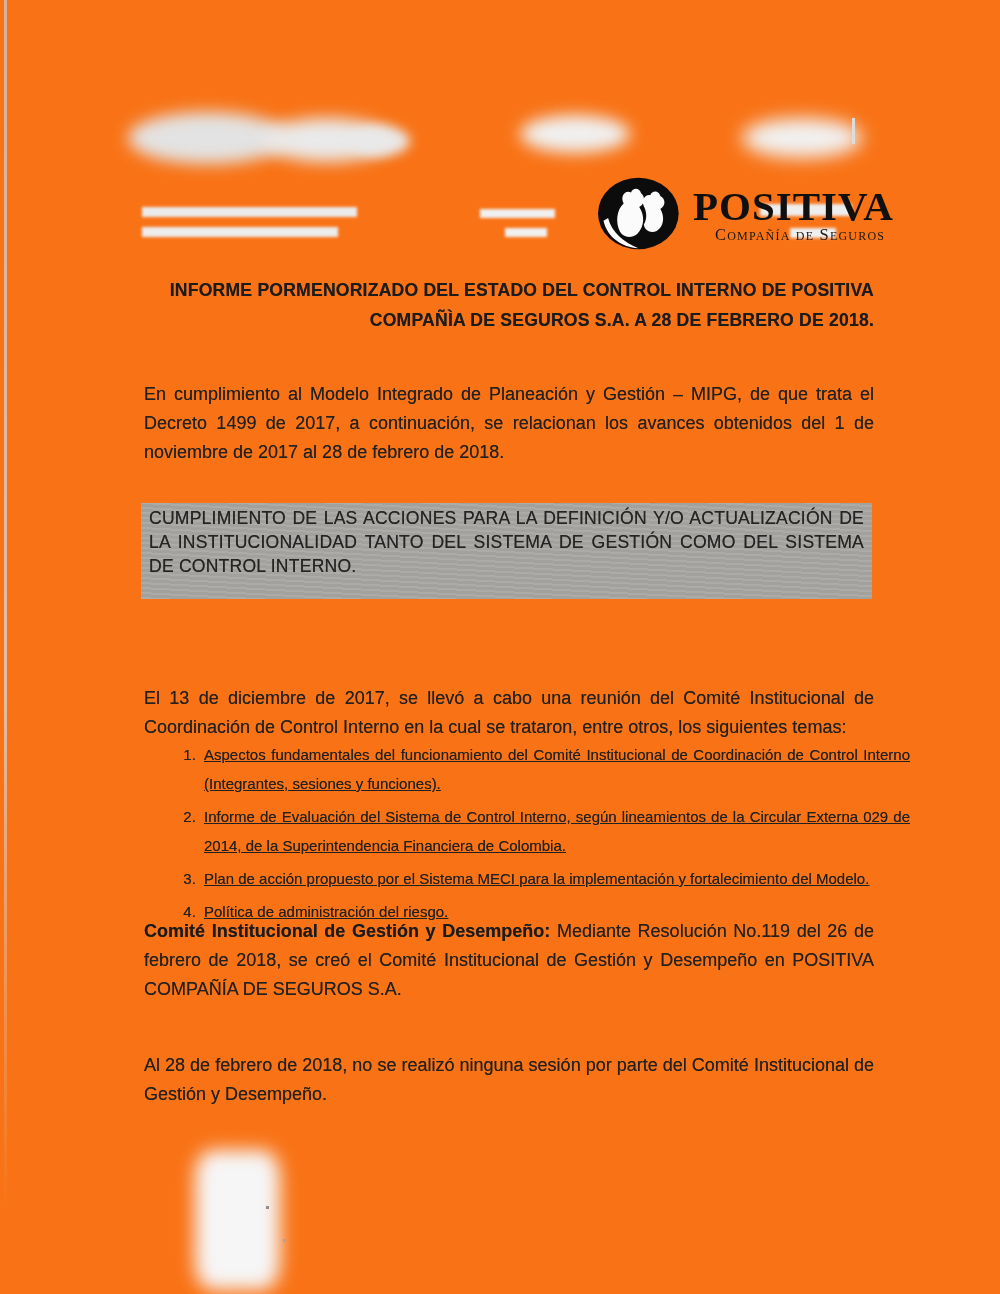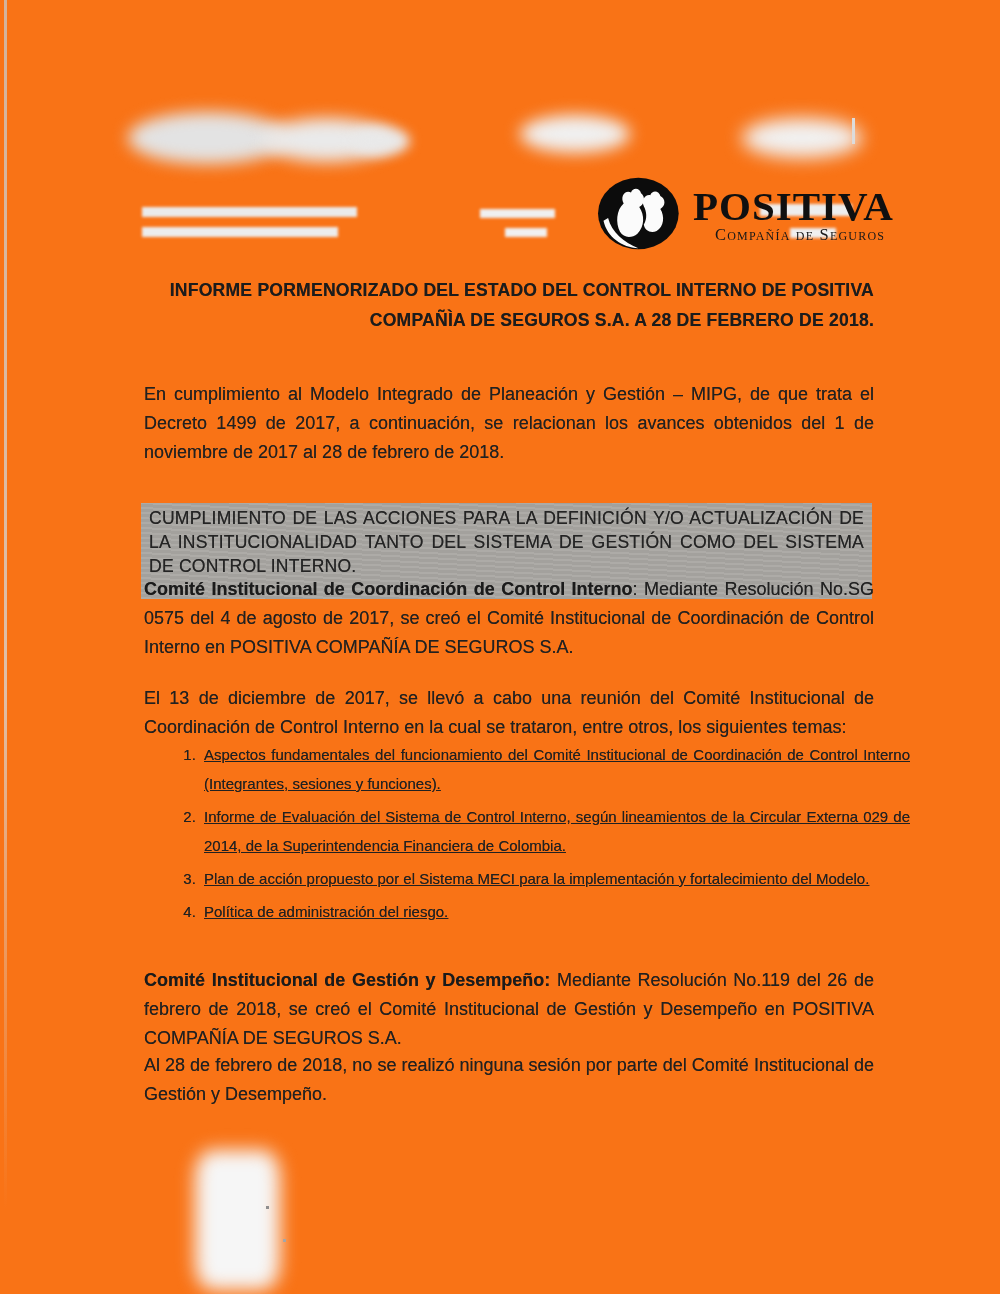--- a/index.html
+++ b/index.html
@@ -64,21 +64,21 @@
     font-size:17.6px; line-height:24.2px; text-align:justify;
     color:#242424; letter-spacing:.2px;margin-top:16px;
   }
   .p-c1      { top:575px; }
   .p-meeting { top:684px; }
   .topics {
     top:740px; left:144px; width:710px; margin:0; padding:0 0 0 56px;
     font-size:15px; line-height:29px;text-decoration:underline;
   }
   .topics li { text-align:justify; margin-bottom:4px; padding-left:4px; }
-  .p-c2      { top:966px; }
+  .p-c2      { top:917px; }
   .p-closing { top:1051px; }
   b.lead { font-weight:700; color:#1b1b1b; }
 </style>
 </head>
 <body>
 
 <div class="page">
 
   <div class="edge-line"></div>
   <div class="smudge sA"></div>
@@ -109,21 +109,20 @@
       <div class="logo-sub">Compañía de Seguros</div>
     </div>
   </div>
 
   <div class="blk title soft">INFORME PORMENORIZADO DEL ESTADO DEL CONTROL INTERNO DE POSITIVA COMPAÑÌA DE SEGUROS S.A. A 28 DE FEBRERO DE 2018.</div>
 
   <div class="blk para p-intro soft">En cumplimiento al Modelo Integrado de Planeación y Gestión – MIPG, de que trata el Decreto 1499 de 2017, a continuación, se relacionan los avances obtenidos del 1 de noviembre de 2017 al 28 de febrero de 2018.</div>
 
   <div class="blk highlight soft">CUMPLIMIENTO DE LAS ACCIONES PARA LA DEFINICIÓN Y/O ACTUALIZACIÓN DE LA INSTITUCIONALIDAD TANTO DEL SISTEMA DE GESTIÓN COMO DEL SISTEMA DE CONTROL INTERNO.</div>
 
-  <div class="blk para p-c1 soft"><b class="lead">Comité Institucional de Coordinación de Control Interno</b><span>: Mediante Resolución No.SG 0575 del 4 de agosto de 2017, se creó el Comité Institucional de Coordinación de Control Interno en POSITIVA COMPAÑÍA DE SEGUROS S.A.</span></div>
 
   <div class="blk para p-meeting soft">El 13 de diciembre de 2017, se llevó a cabo una reunión del Comité Institucional de Coordinación de Control Interno en la cual se trataron, entre otros, los siguientes temas:</div>
 
   <ol class="blk topics soft">
     <li>Aspectos fundamentales del funcionamiento del Comité Institucional de Coordinación de Control Interno (Integrantes, sesiones y funciones).</li>
     <li>Informe de Evaluación del Sistema de Control Interno, según lineamientos de la Circular Externa 029 de 2014, de la Superintendencia Financiera de Colombia.</li>
     <li>Plan de acción propuesto por el Sistema MECI para la implementación y fortalecimiento del Modelo.</li>
     <li>Política de administración del riesgo.</li>
   </ol>
 

